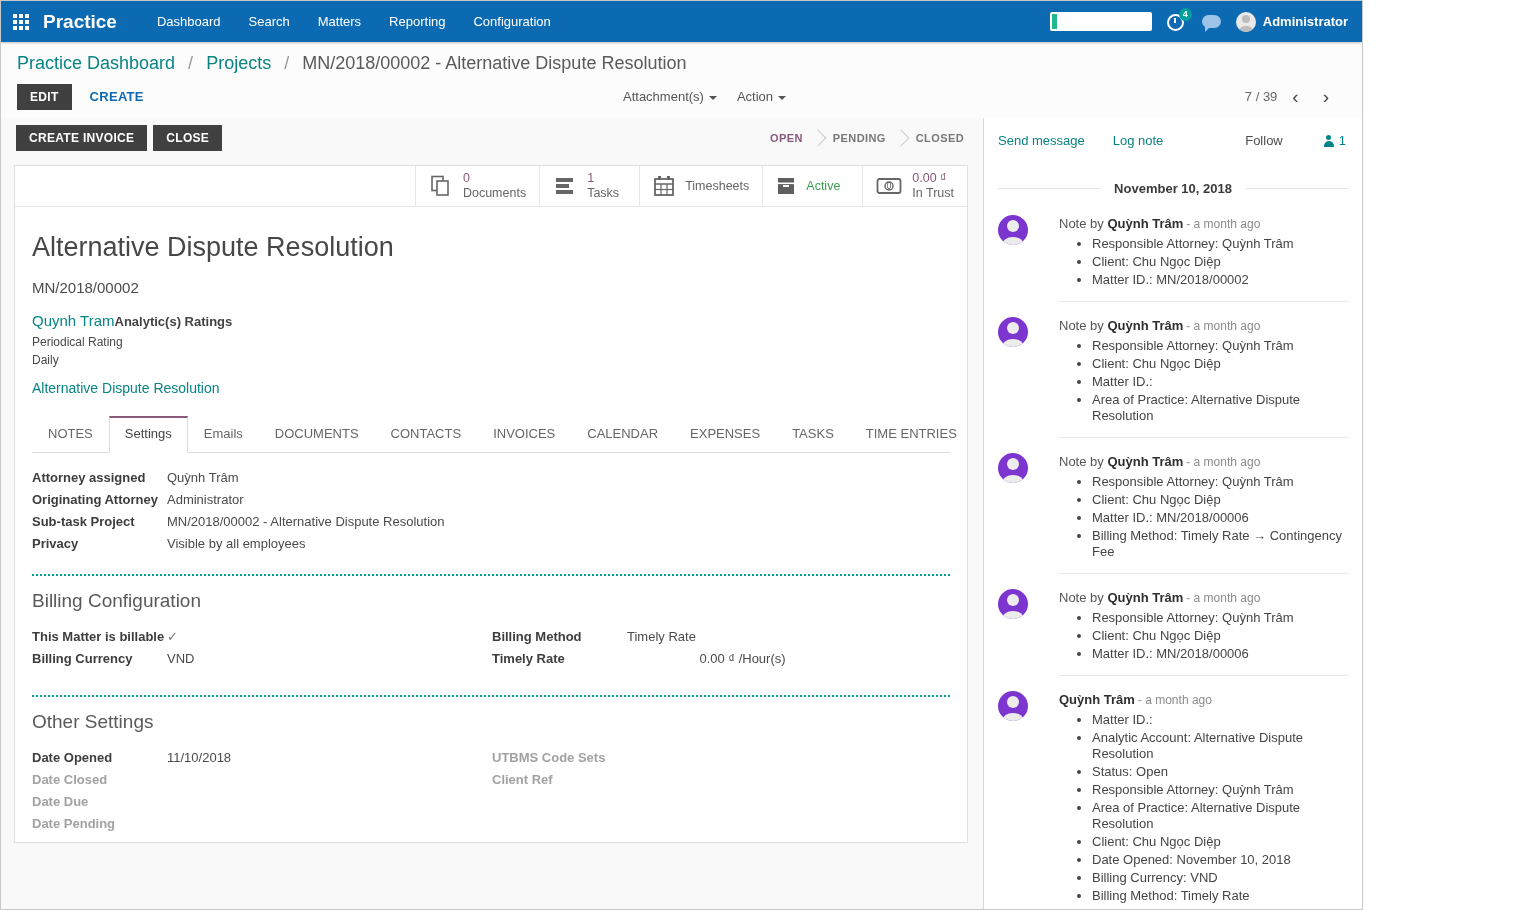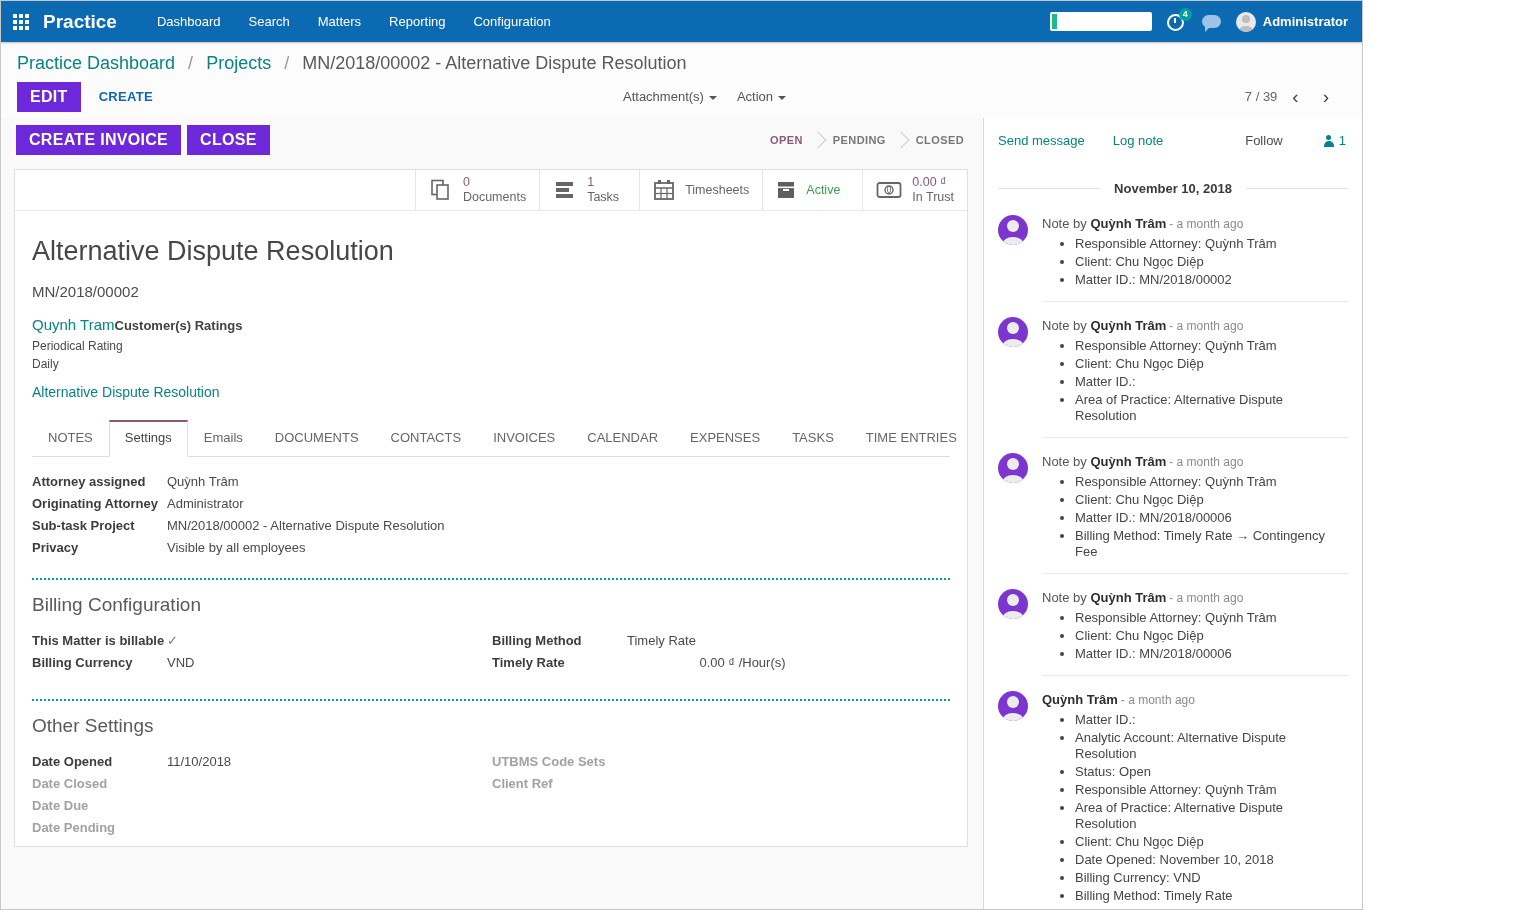--- a/index.html
+++ b/index.html
@@ -43,22 +43,22 @@
   .nav-avatar::after { content:''; position:absolute; bottom:-3px; left:3px; width:14px; height:9px; border-radius:50%; background:#bdbdbd; }
   .nav-user { display:flex; align-items:center; gap:7px; font-size:13px; font-weight:700; cursor:pointer; }
 
   
   .control-panel { background:#fcfcfc; padding:11px 0 9px; position:relative; }
   .breadcrumb { padding:0 16px; font-size:18px; color:#5a5a5a; }
   .breadcrumb .bc-link { color:#088484; cursor:pointer; text-decoration:none; }
   .bc-sep { color:#999; margin:0 8px; }
   .cp-row { margin-top:10px; padding:0 16px; height:25px; display:flex; align-items:center; position:relative; }
   .btn-primary {
-    background:#6d28d9; color:#fff; border:none; font-family:inherit;
-    font-size:16px; font-weight:700; letter-spacing:.3px; padding:6px 13px; cursor:pointer;
+    background:#404040; color:#fff; border:none; font-family:inherit;
+    font-size:12px; font-weight:700; letter-spacing:.3px; padding:6px 13px; cursor:pointer;
   }
   .btn-create { color:#0f68b2; font-size:13px; font-weight:700; margin-left:18px; letter-spacing:.3px; cursor:pointer; }
   .cp-dropdowns { position:absolute; left:622px; display:flex; gap:20px; font-size:13px; color:#555; }
   .dd { cursor:pointer; display:flex; align-items:center; gap:5px; }
   .caret { width:0; height:0; border-left:4px solid transparent; border-right:4px solid transparent; border-top:4px solid #555; margin-top:2px; }
   .pager { position:absolute; right:24px; display:flex; align-items:center; gap:6px; font-size:13px; color:#666; }
   .pager-arrow { font-size:19px; color:#444; padding:0 9px; cursor:pointer; line-height:18px; }
 
   
   .body-row { flex:1; display:flex; overflow:hidden; }
@@ -117,21 +117,21 @@
   .followers { display:flex; align-items:center; gap:4px; color:#00848b; cursor:pointer; }
   .follower-icon { width:12px; height:12px; position:relative; }
   .follower-icon::before { content:''; position:absolute; top:0; left:3.5px; width:5px; height:5px; border-radius:50%; background:#00848b; }
   .follower-icon::after { content:''; position:absolute; bottom:0; left:1px; width:10px; height:6px; border-radius:5px 5px 0 0; background:#00848b; }
 
   .date-divider { display:flex; align-items:center; margin:25px 14px 4px; font-size:13px; font-weight:700; color:#3a3a3a; }
   .date-divider .line { flex:1; height:1px; background:#e2e2e2; }
   .date-divider .dtext { margin:0 14px; }
 
   .messages { padding:0 14px; }
-  .message { display:flex; gap:14px; padding-top:15px; }
+  .message { display:flex; gap:31px; padding-top:15px; }
   .avatar { flex:0 0 30px; width:30px; height:30px; border-radius:50%; background:#7d35cf; position:relative; overflow:hidden; }
   .avatar::before { content:''; position:absolute; top:5px; left:9px; width:12px; height:12px; border-radius:50%; background:#ececec; }
   .avatar::after { content:''; position:absolute; bottom:-7px; left:4px; width:22px; height:15px; border-radius:50%; background:#ececec; }
   .msg-content { flex:1; border-bottom:1px solid #e8e8e8; padding-bottom:11px; }
   .msg-header { font-size:13px; color:#555; line-height:17px; }
   .msg-author { font-weight:700; color:#2f2f2f; cursor:pointer; }
   .msg-time { color:#8b8b8b; font-size:12px; margin-left:3px; }
   .msg-bullets { margin:3px 0 0; padding-left:33px; }
   .msg-bullets li { margin:2px 0; font-size:13px; color:#454545; line-height:16px; }
   .msg-body { font-size:13px; color:#454545; margin-top:3px; }
@@ -289,21 +289,21 @@
               <span class="stat-value">0.00 ₫</span>
               <span>In Trust</span>
             </span>
           </div>
         </div>
 
         <div class="sheet-body">
           <h1 class="matter-title">Alternative Dispute Resolution</h1>
           <div class="matter-ref">MN/2018/00002</div>
           <div class="client-row">
-            <span class="teal-link">Quynh Tram</span><span class="ratings-label">Customer(s) Ratings</span>
+            <span class="teal-link">Quynh Tram</span><span class="ratings-label">Analytic(s) Ratings</span>
           </div>
           <div class="rating-line">Periodical Rating</div>
           <div class="rating-line">Daily</div>
           <div>
             <span class="teal-link area-link">Alternative Dispute Resolution</span>
           </div>
 
           <div class="tabs">
             <span class="tab">NOTES</span>
             <span class="tab active">Settings</span>

